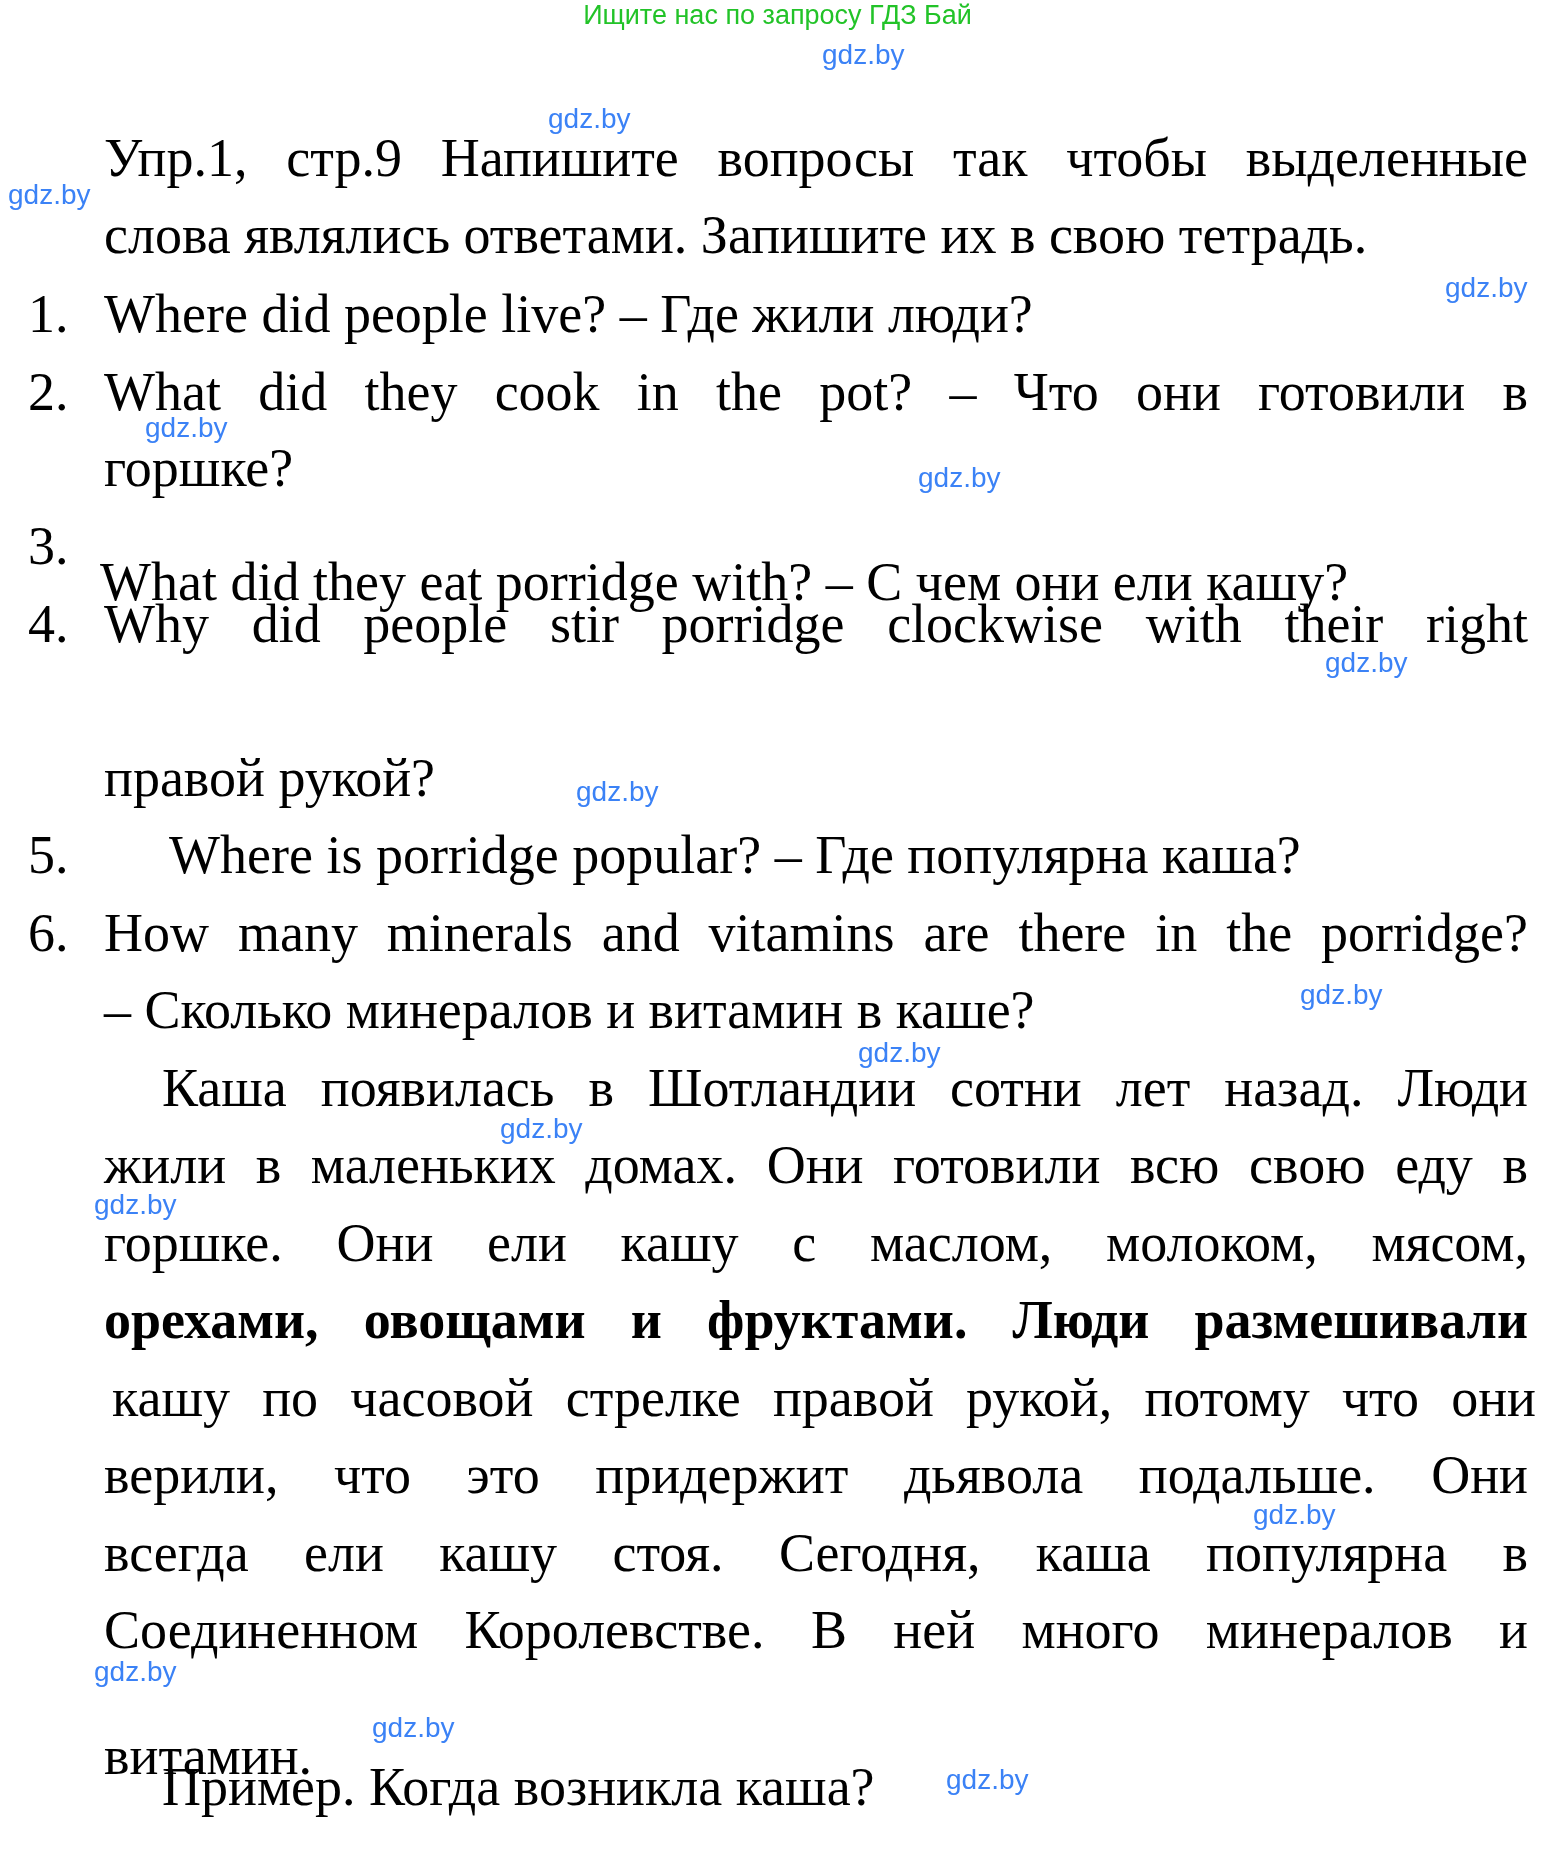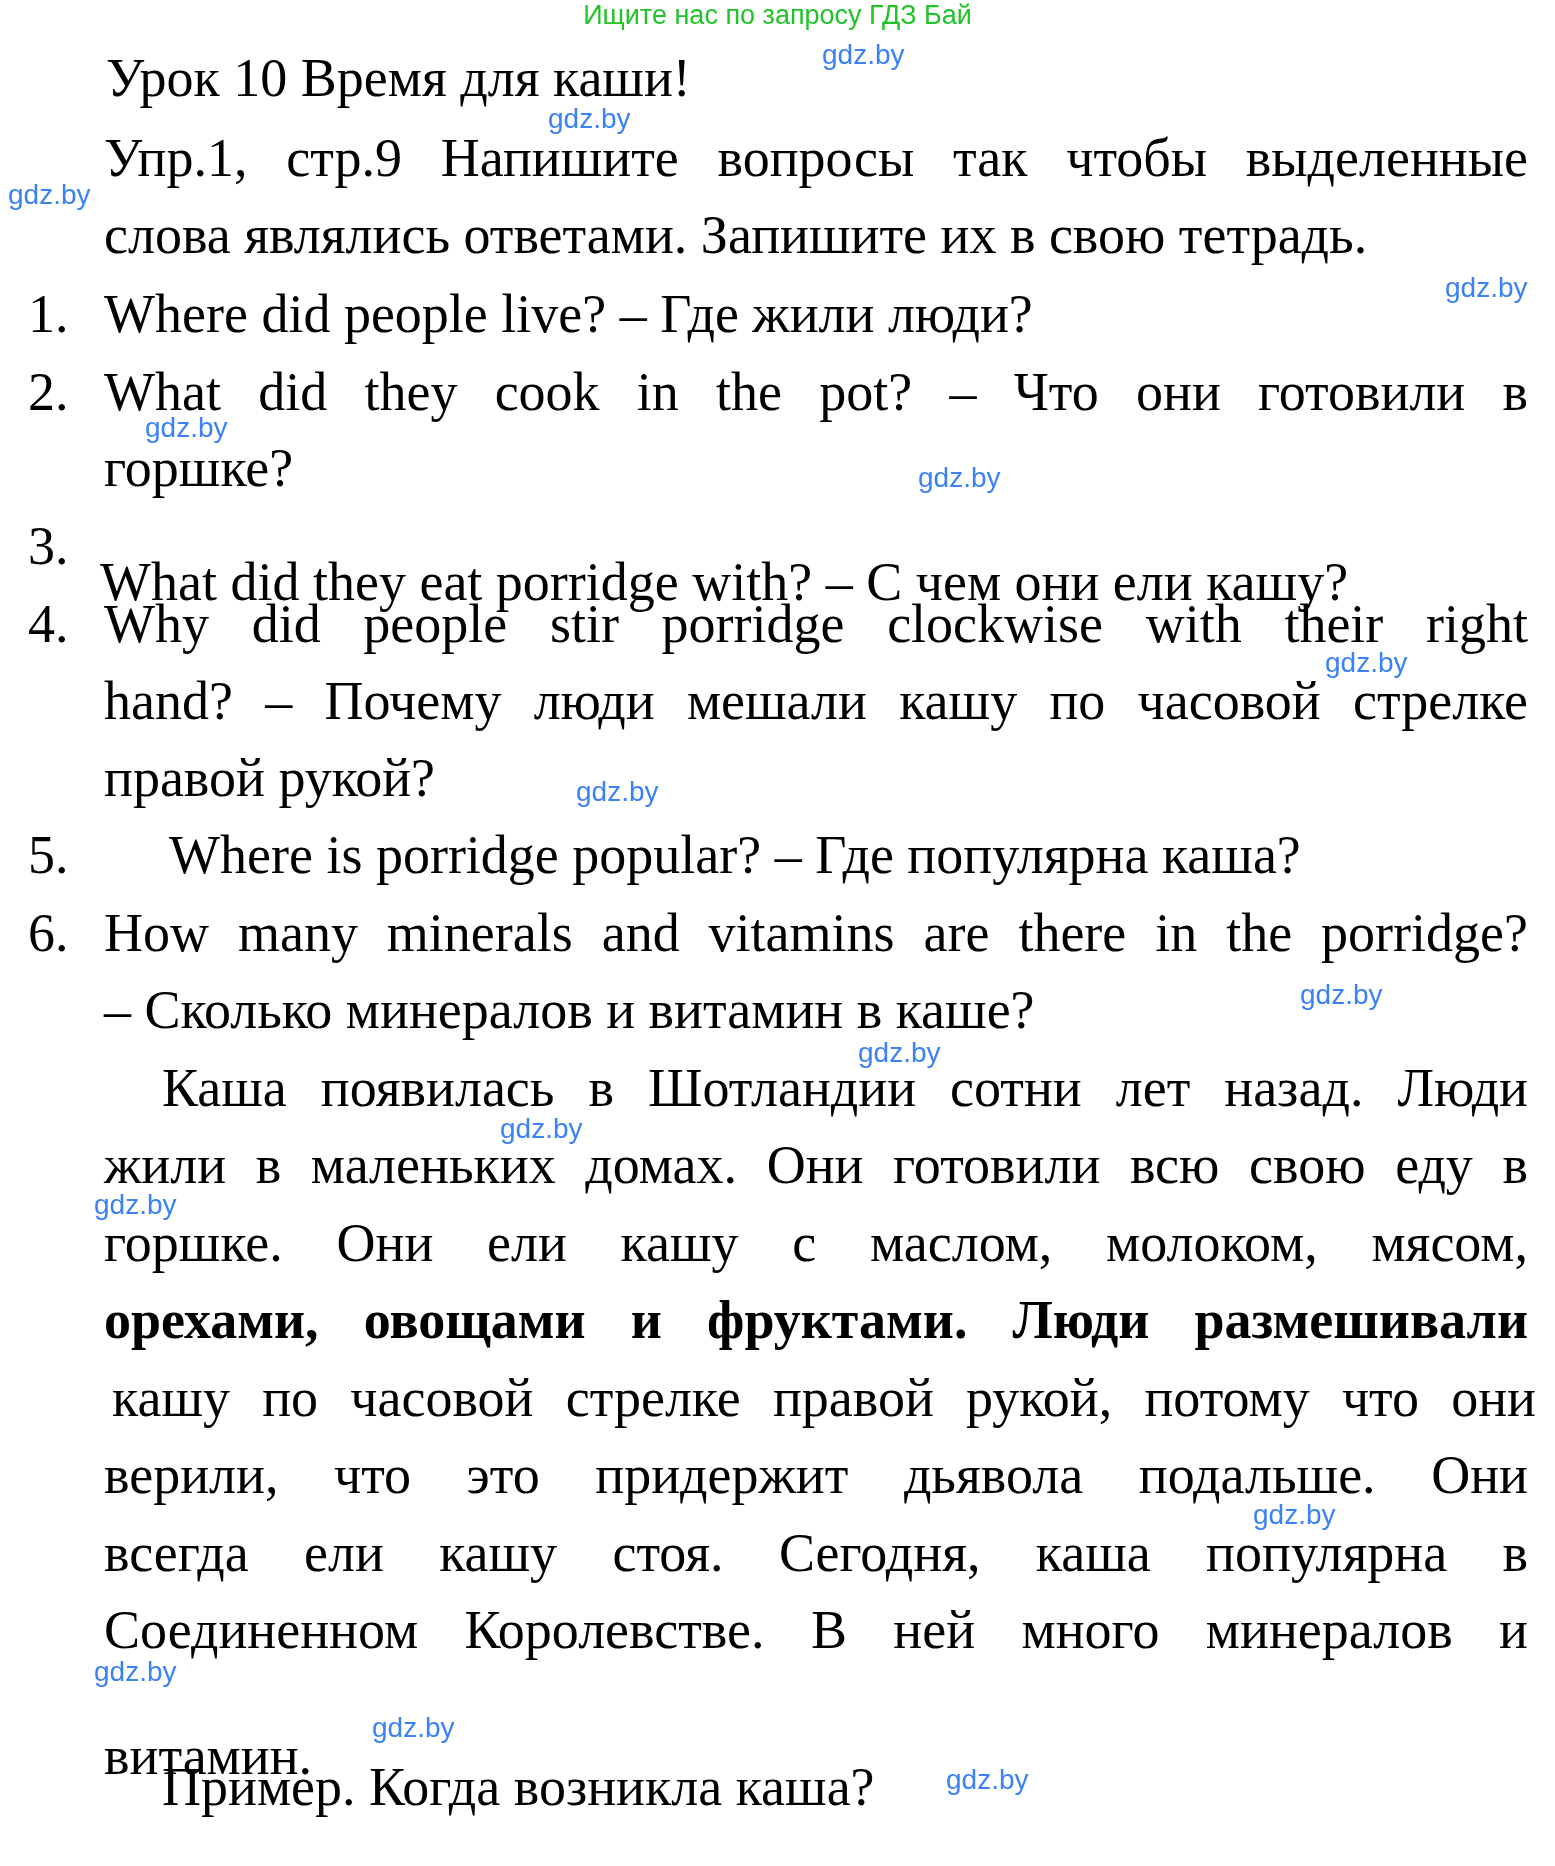--- a/index.html
+++ b/index.html
@@ -27,37 +27,35 @@
       font-size: 28px; line-height: 30px; color: #3b82f6; white-space: nowrap;
     }
   </style>
 </head>
 <body>
 
 <div class="page">
 
   <div class="hdr">Ищите нас по запросу ГДЗ Бай</div>
 
-  <div class="ln" style="left:106px; top:48px;">Урок 10 Время для каши!</div>
   <div class="ln just" style="left:104px; top:128px; width:1424px;">Упр.1, стр.9 Напишите вопросы так чтобы выделенные</div>
   <div class="ln" style="left:104px; top:205px;">слова являлись ответами. Запишите их в свою тетрадь.</div>
 
   <div class="num" style="left:28px; top:284px;">1.</div>
   <div class="ln" style="left:104px; top:284px;">Where did people live? – Где жили люди?</div>
 
   <div class="num" style="left:28px; top:362px;">2.</div>
   <div class="ln just" style="left:104px; top:362px; width:1424px;">What did they cook in the pot? – Что они готовили в</div>
   <div class="ln" style="left:104px; top:438px;">горшке?</div>
 
   <div class="num" style="left:28px; top:516px;">3.</div>
   <div class="ln" style="left:100px; top:516px;margin-top:36px;">What did they eat porridge with? – С чем они ели кашу?</div>
 
   <div class="num" style="left:28px; top:594px;">4.</div>
   <div class="ln just" style="left:104px; top:594px; width:1424px;">Why did people stir porridge clockwise with their right</div>
-  <div class="ln just" style="left:104px; top:671px; width:1424px;">hand? – Почему люди мешали кашу по часовой стрелке</div>
   <div class="ln" style="left:104px; top:748px;">правой рукой?</div>
 
   <div class="num" style="left:28px; top:825px;">5.</div>
   <div class="ln" style="left:121px; top:825px;margin-left:48px;">Where is porridge popular? – Где популярна каша?</div>
 
   <div class="num" style="left:28px; top:903px;">6.</div>
   <div class="ln just" style="left:104px; top:903px; width:1424px;">How many minerals and vitamins are there in the porridge?</div>
   <div class="ln" style="left:104px; top:980px;">– Сколько минералов и витамин в каше?</div>
 
   <div class="ln just" style="left:162px; top:1058px; width:1366px;">Каша появилась в Шотландии сотни лет назад. Люди</div>

